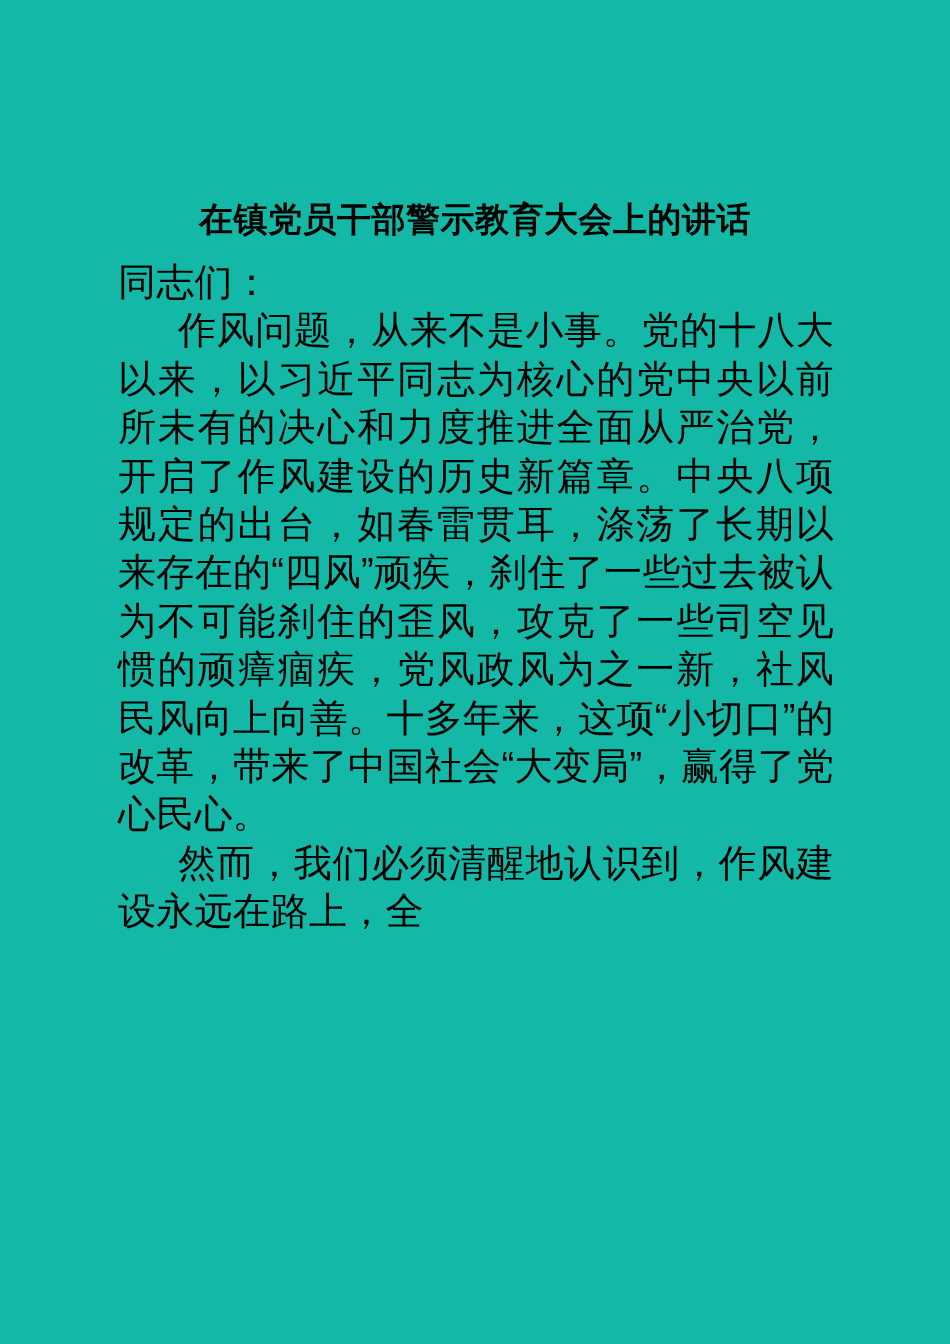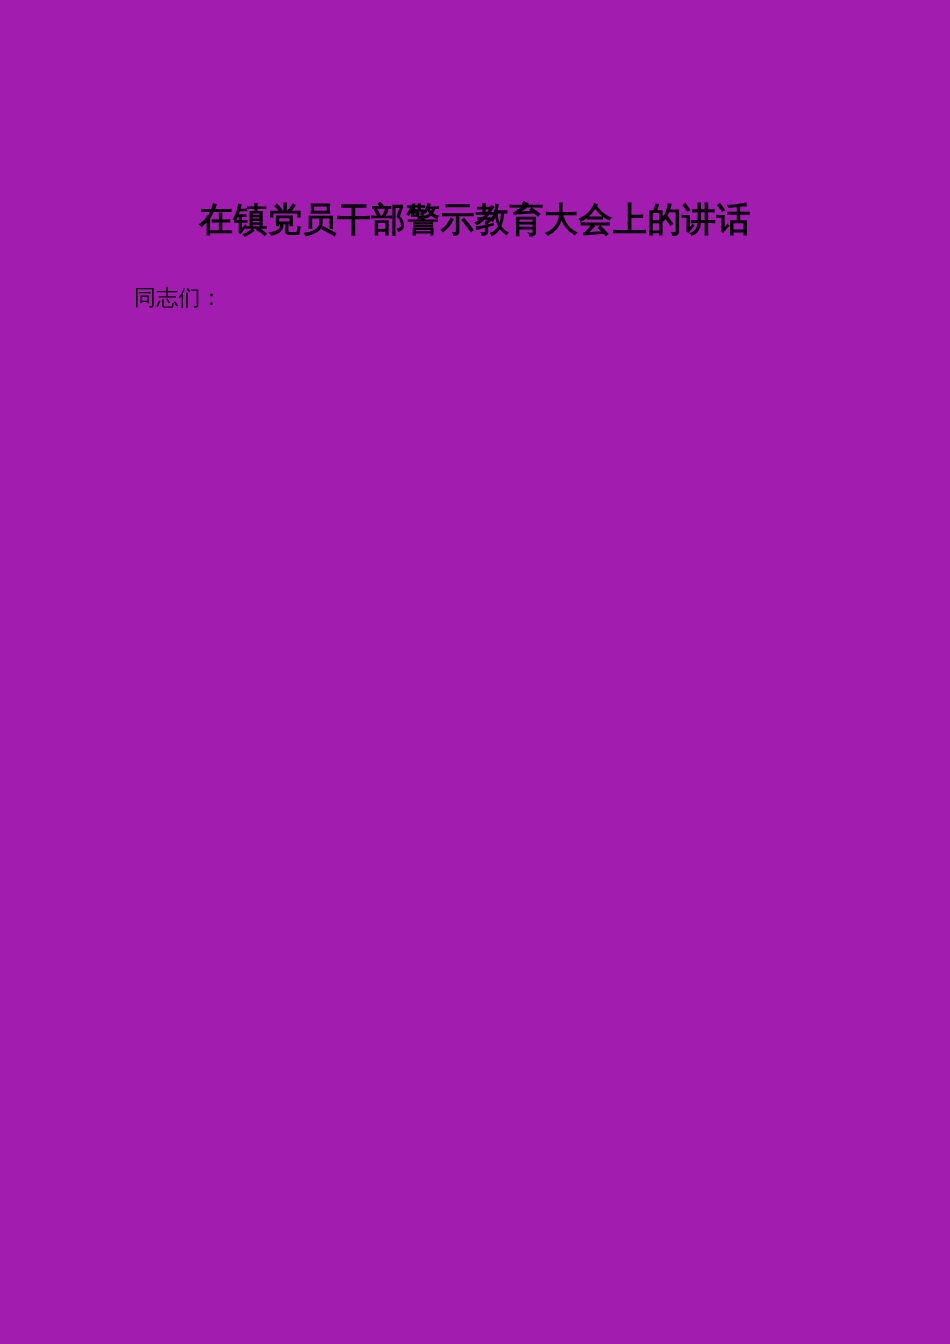--- a/index.html
+++ b/index.html
@@ -12,21 +12,21 @@
     background: #ffffff;
     font-family: "Liberation Sans", "DejaVu Sans", sans-serif;
     color: #000000;
     overflow: hidden;
   }
 
   .page {
     position: relative;
     width: 950px;
     height: 1344px;
-    background: #a21caf;
+    background: #14b8a6;
     box-sizing: border-box;
   }
 
   .doc-title {
     position: absolute;
     left: 0;
     top: 172px;
     width: 950px;
     text-align: center;
     font-size: 34px;
@@ -37,27 +37,27 @@
   }
 
   .body-block {
     position: absolute;
     left: 118px;
     top: 258px;
     width: 716px;
   }
 
   .para {
-    font-size: 22px;
+    font-size: 38px;
     line-height: 48.4px;
     letter-spacing: 0.2px;
     text-align: justify;
     text-align-last: left;
     text-justify: inter-character;
-    margin: 16px;
+    margin: 0;
     word-break: break-all;
   }
 
   .para.indent {
     text-indent: 60px;
   }
 
   .para.salutation {
     text-indent: 0;
   }
@@ -67,17 +67,19 @@
 
 <div class="page">
 
   <h1 class="doc-title">在镇党员干部警示教育大会上的讲话</h1>
 
   <div class="body-block">
 
     <p class="para salutation">同志们：</p>
 
 
+    <p class="para indent">作风问题，从来不是小事。党的十八大以来，以习近平同志为核心的党中央以前所未有的决心和力度推进全面从严治党，开启了作风建设的历史新篇章。中央八项规定的出台，如春雷贯耳，涤荡了长期以来存在的“四风”顽疾，刹住了一些过去被认为不可能刹住的歪风，攻克了一些司空见惯的顽瘴痼疾，党风政风为之一新，社风民风向上向善。十多年来，这项“小切口”的改革，带来了中国社会“大变局”，赢得了党心民心。</p>
 
+    <p class="para indent">然而，我们必须清醒地认识到，作风建设永远在路上，全</p>
 
   </div>
 
 </div>
 
 </body></html>

